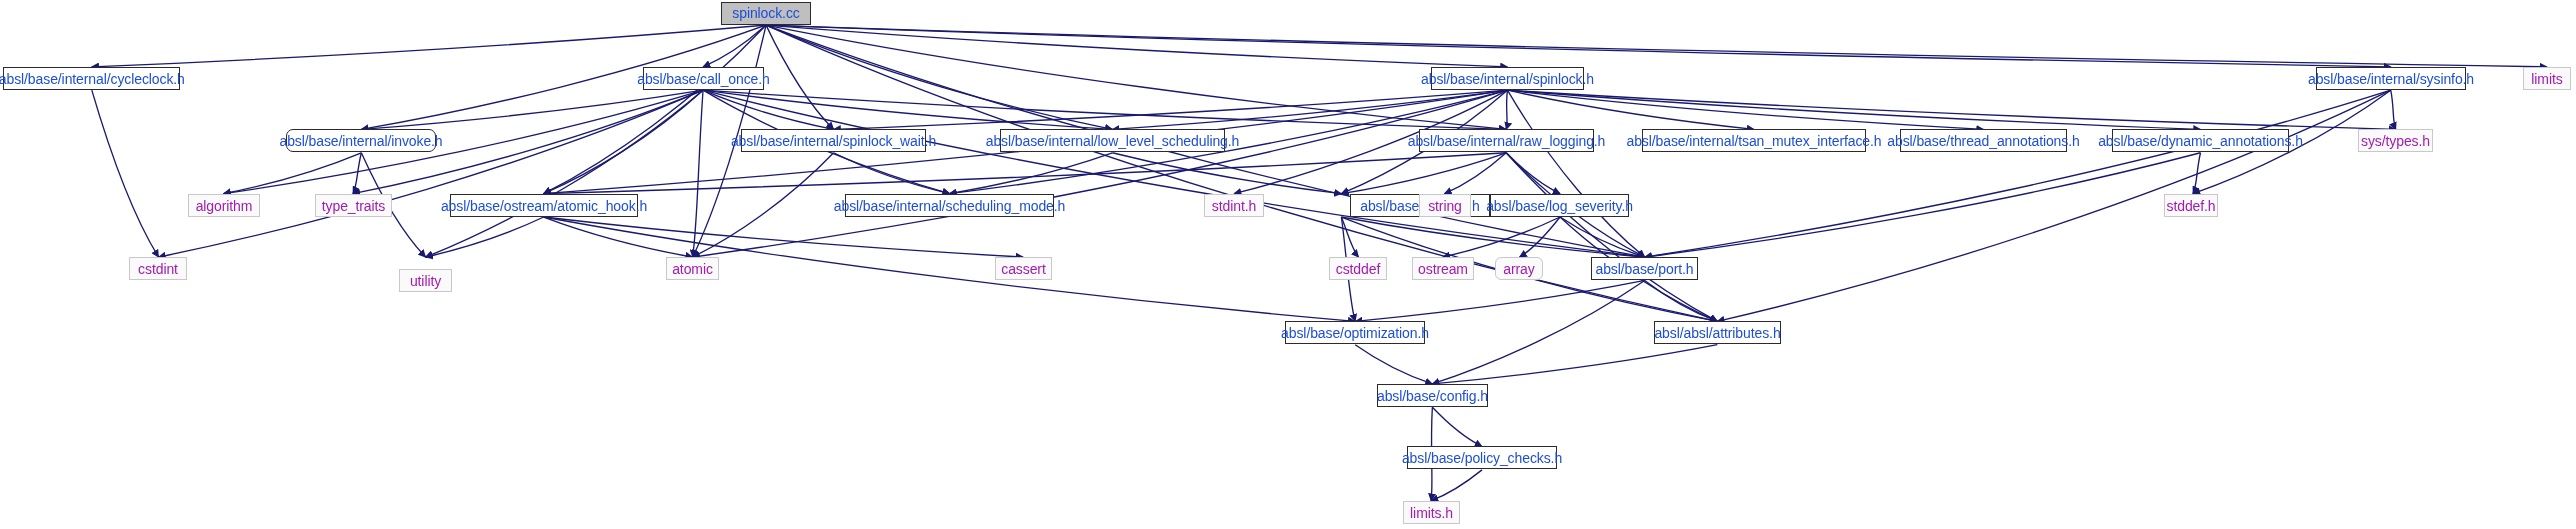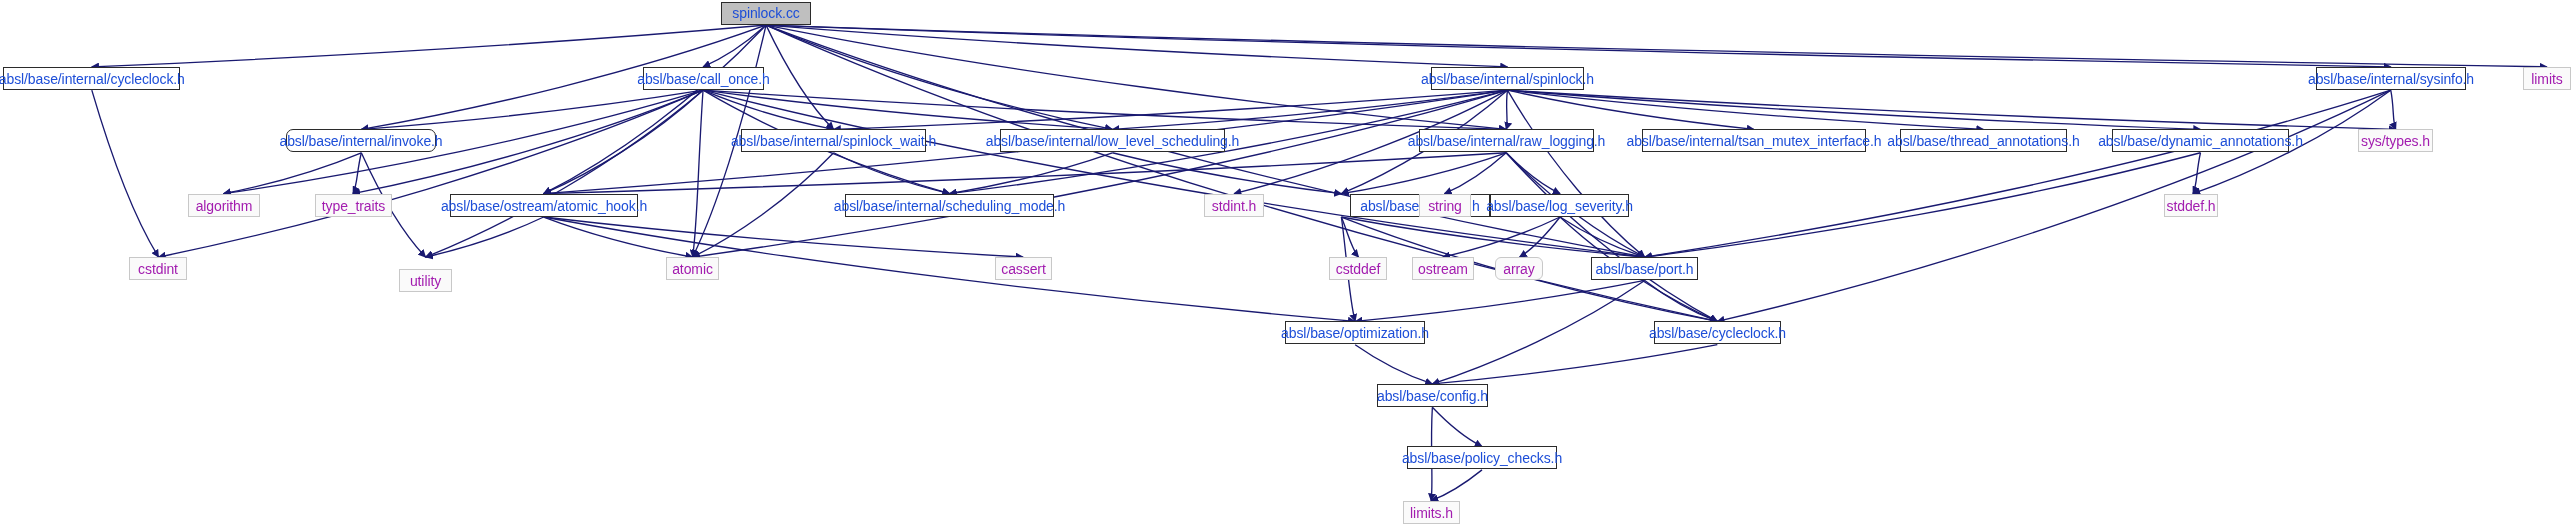--- a/index.html
+++ b/index.html
@@ -247,21 +247,21 @@
       <div class="node system" style="left: 1495px; top: 257px; width: 48px; height: 23.4px; border-radius: 6px;">
         <span class="label">array</span>
       </div>
       <div class="node project" style="left: 1591px; top: 257px; width: 107px; height: 23.4px;">
         <span class="label">absl/base/port.h</span>
       </div>
       <div class="node project" style="left: 1285px; top: 321px; width: 140px; height: 23.4px;">
         <span class="label">absl/base/optimization.h</span>
       </div>
       <div class="node project" style="left: 1654px; top: 321px; width: 127px; height: 23.4px;">
-        <span class="label">absl/base/cycleclock.h</span>
+        <span class="label">absl/absl/attributes.h</span>
       </div>
       <div class="node project" style="left: 1377px; top: 384px; width: 111px; height: 23.4px;">
         <span class="label">absl/base/config.h</span>
       </div>
       <div class="node project" style="left: 1407px; top: 446px; width: 150px; height: 23.4px;">
         <span class="label">absl/base/policy_checks.h</span>
       </div>
       <div class="node system" style="left: 1403px; top: 501px; width: 57px; height: 23.4px;">
         <span class="label">limits.h</span>
       </div>

